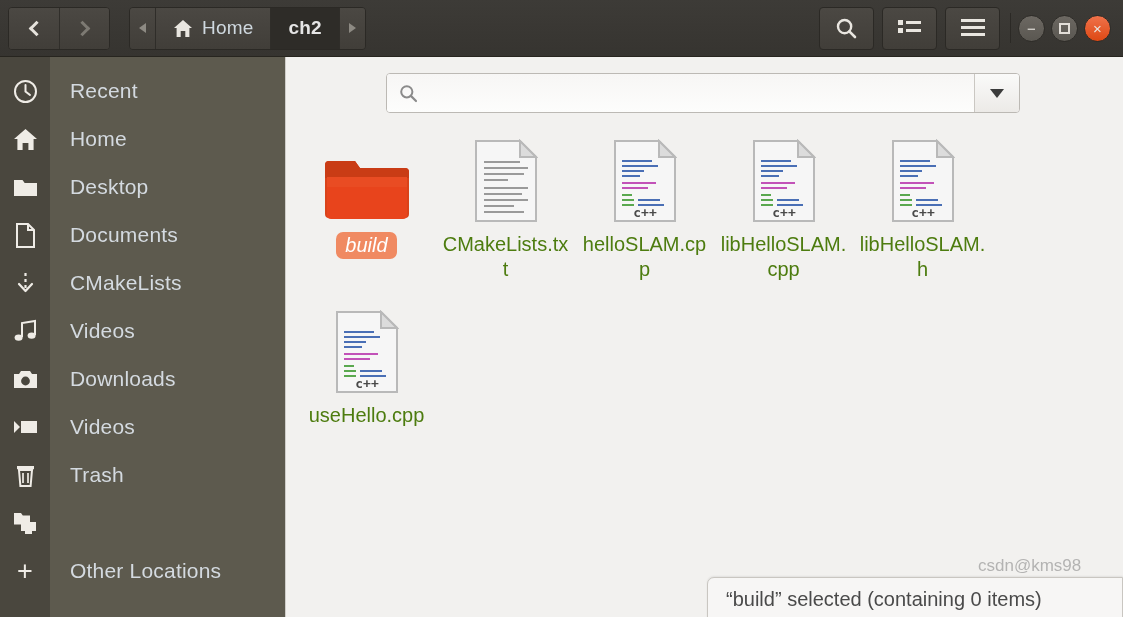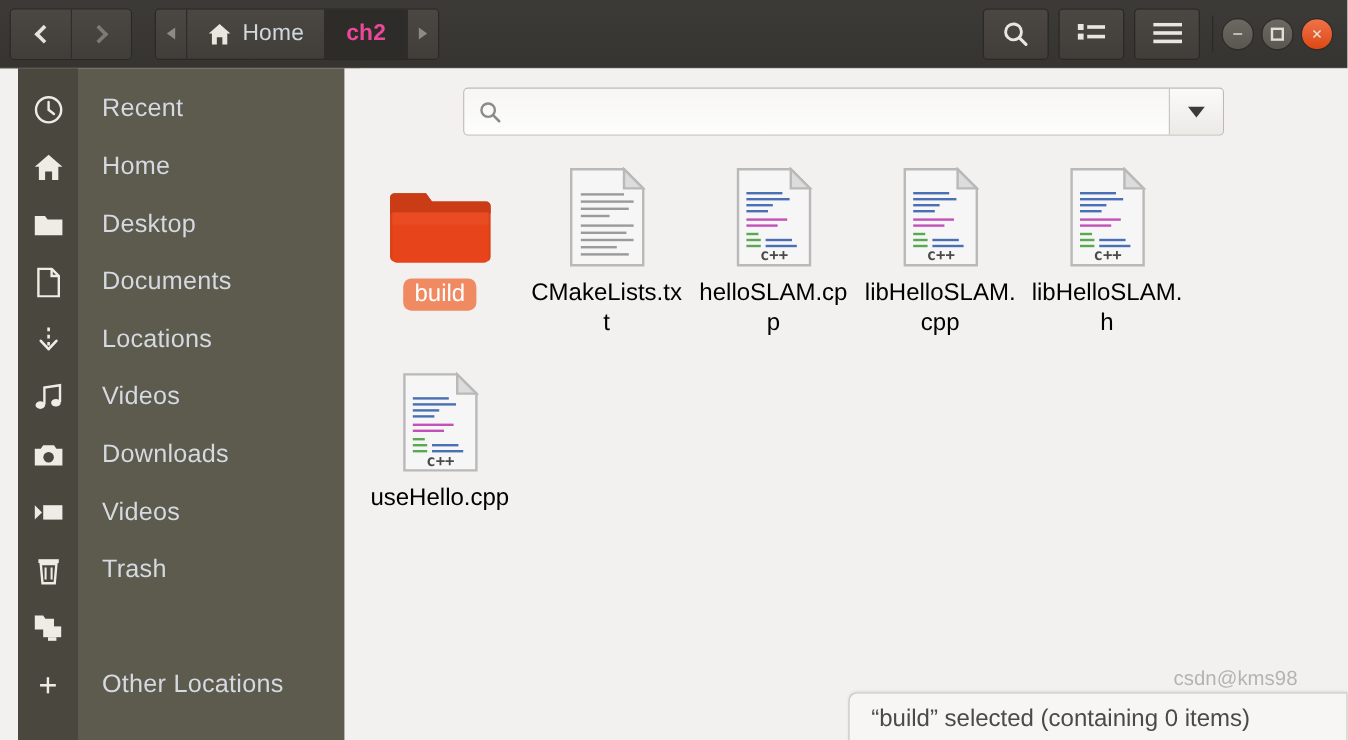--- a/index.html
+++ b/index.html
@@ -37,21 +37,21 @@
     display:flex; margin-left:19px; height:43px;
     border:1px solid #2b2925; border-radius:4px; overflow:hidden;
   }
   .crumb{
     display:flex; align-items:center; justify-content:center; gap:9px;
     padding:0 17px; height:100%; cursor:pointer;
     background:linear-gradient(to bottom,#4b4843,#413e39);
     color:#cfd8df; font-size:19px; letter-spacing:.2px;
   }
   .crumb + .crumb{ border-left:1px solid #2f2d29; }
-  .crumb.active{ background:#2e2c28; color:#ec4899; font-weight:bold; }
+  .crumb.active{ background:#2e2c28; color:#e5e5e5; font-weight:bold; }
   .crumb.arrow{ padding:0 9px; }
   .tri{ width:0;height:0; border-style:solid; }
   .tri.l{ border-width:5px 7px 5px 0; border-color:transparent #8d8a83 transparent transparent; }
   .tri.r{ border-width:5px 0 5px 7px; border-color:transparent transparent transparent #8d8a83; }
   .homeicon svg{ display:block; }
 
   .spacer{ flex:1; }
 
   .tbtn{
     width:55px; height:43px; margin-right:8px; cursor:pointer;
@@ -66,21 +66,21 @@
     display:flex;align-items:center;justify-content:center;
     background:linear-gradient(to bottom,#6c6862,#5a5751);
     border:1px solid #2e2c28;
   }
   .wbtn.close{ background:linear-gradient(to bottom,#f0724a,#dd4814); }
   .wglyph{ font-size:15px; color:#e9e6e0; line-height:1; }
   .wsq{ width:11px;height:11px;border:2px solid #e2ded8; }
 
   
   .sidebar{
-    position:absolute; left:15px; top:57px; width:286px; height:560px;
+    position:absolute; left:0; top:57px; width:286px; height:560px;
     background:#5d5a4e; border-right:1px solid #cfcdc8;
   }
   .railbg{
     position:absolute; left:0; top:0; width:50px; height:100%;
     background:#4a473e;
   }
   .sb-list{ position:relative; padding-top:10px; }
   .sb-item{
     display:flex; align-items:center; height:48px; cursor:pointer;
   }
@@ -127,25 +127,25 @@
     position:absolute; left:10px; top:68px; width:826px;
     display:flex; flex-wrap:wrap;
   }
   .cell{
     width:139px; padding:6px 4px 14px; cursor:pointer;
     display:flex; flex-direction:column; align-items:center;
   }
   .thumb{ height:92px; display:flex; align-items:flex-end; justify-content:center; }
   .fname{
     margin-top:9px; width:128px; text-align:center;
-    font-size:20px; line-height:25px; color:#000000; word-break:break-word;
+    font-size:20px; line-height:25px; color:#4d7c0f; word-break:break-word;
   }
   .fname.sel{
     background:#f08a62; color:#ffffff; border-radius:7px;
-    padding:1px 9px; width:auto; max-width:128px;
+    padding:1px 9px; width:auto; max-width:128px;font-style:italic;
   }
 
   
   .statusbar{
     position:absolute; left:707px; top:577px; width:416px; height:44px;
     background:#f7f6f5;
     border:1px solid #c9c6c1; border-top-left-radius:7px;
     box-shadow:0 -1px 2px rgba(0,0,0,.07);
     display:flex; align-items:center; padding-left:18px;
   }
@@ -279,21 +279,21 @@
         <span class="sb-label">Documents</span>
       </div>
 
       <div class="sb-item">
         <span class="sb-ico">
           <svg width="23" height="25" viewBox="0 0 23 25">
             <line x1="11.5" y1="2" x2="11.5" y2="18" stroke="#efece6" stroke-width="2.2" stroke-dasharray="3 3"></line>
             <path d="M5 13 L11.5 20 L18 13" fill="none" stroke="#efece6" stroke-width="2.2" stroke-linecap="round" stroke-linejoin="round"></path>
           </svg>
         </span>
-        <span class="sb-label">Locations</span>
+        <span class="sb-label">CMakeLists</span>
       </div>
 
       <div class="sb-item">
         <span class="sb-ico">
           <svg width="25" height="24" viewBox="0 0 25 24">
             <path d="M9 18 V4 L22 2 V16" fill="none" stroke="#efece6" stroke-width="2"></path>
             <ellipse cx="5.6" cy="18.6" rx="4" ry="3.2" fill="#efece6"></ellipse>
             <ellipse cx="18.6" cy="16.6" rx="4" ry="3.2" fill="#efece6"></ellipse>
           </svg>
         </span>

